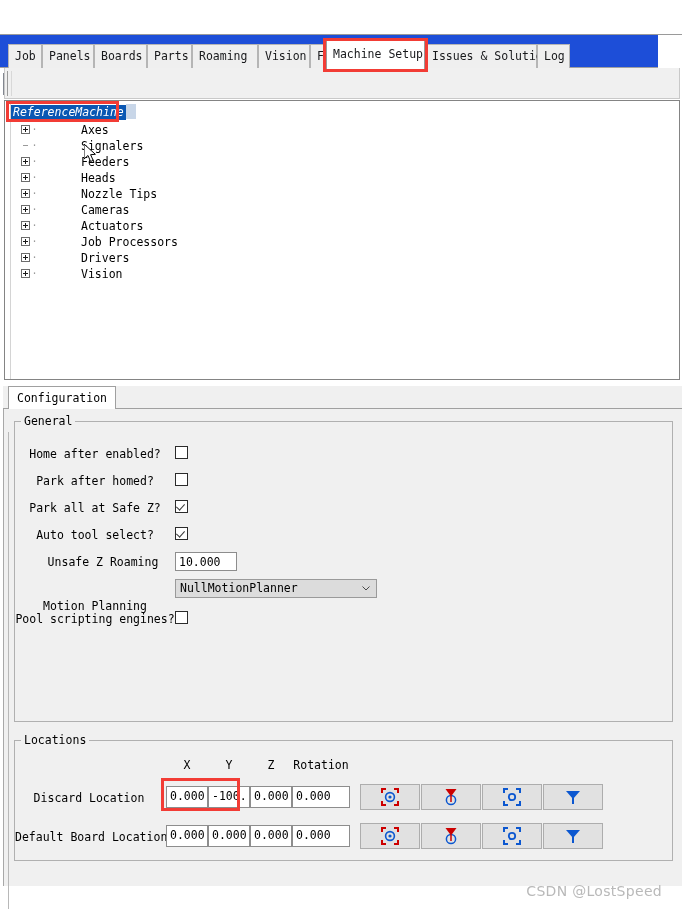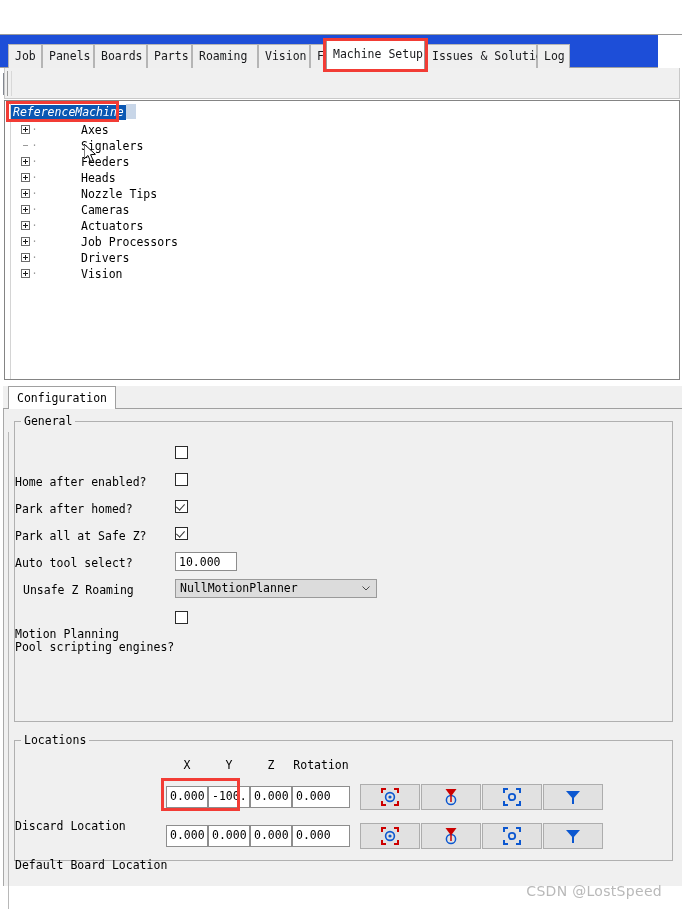--- a/index.html
+++ b/index.html
@@ -254,26 +254,25 @@
     left: 6px;
     background: #f0f0f0;
     padding: 0 3px;
     font-size: 11.5px;
     line-height: 12px;
     color: #000000;
   }
 
   .form-label {
     position: absolute;
-    text-align: left;
+    text-align: center;
     font-size: 11.5px;
     line-height: 14px;
     white-space: nowrap;
     color: #000000;
-    margin-top: 28px;
   }
   .checkbox {
     position: absolute;
     width: 13px; height: 13px;
     background: #ffffff;
     border: 1px solid #2b2b2b;
     box-sizing: border-box;
     cursor: pointer;
   }
   .checkbox.checked::after {

